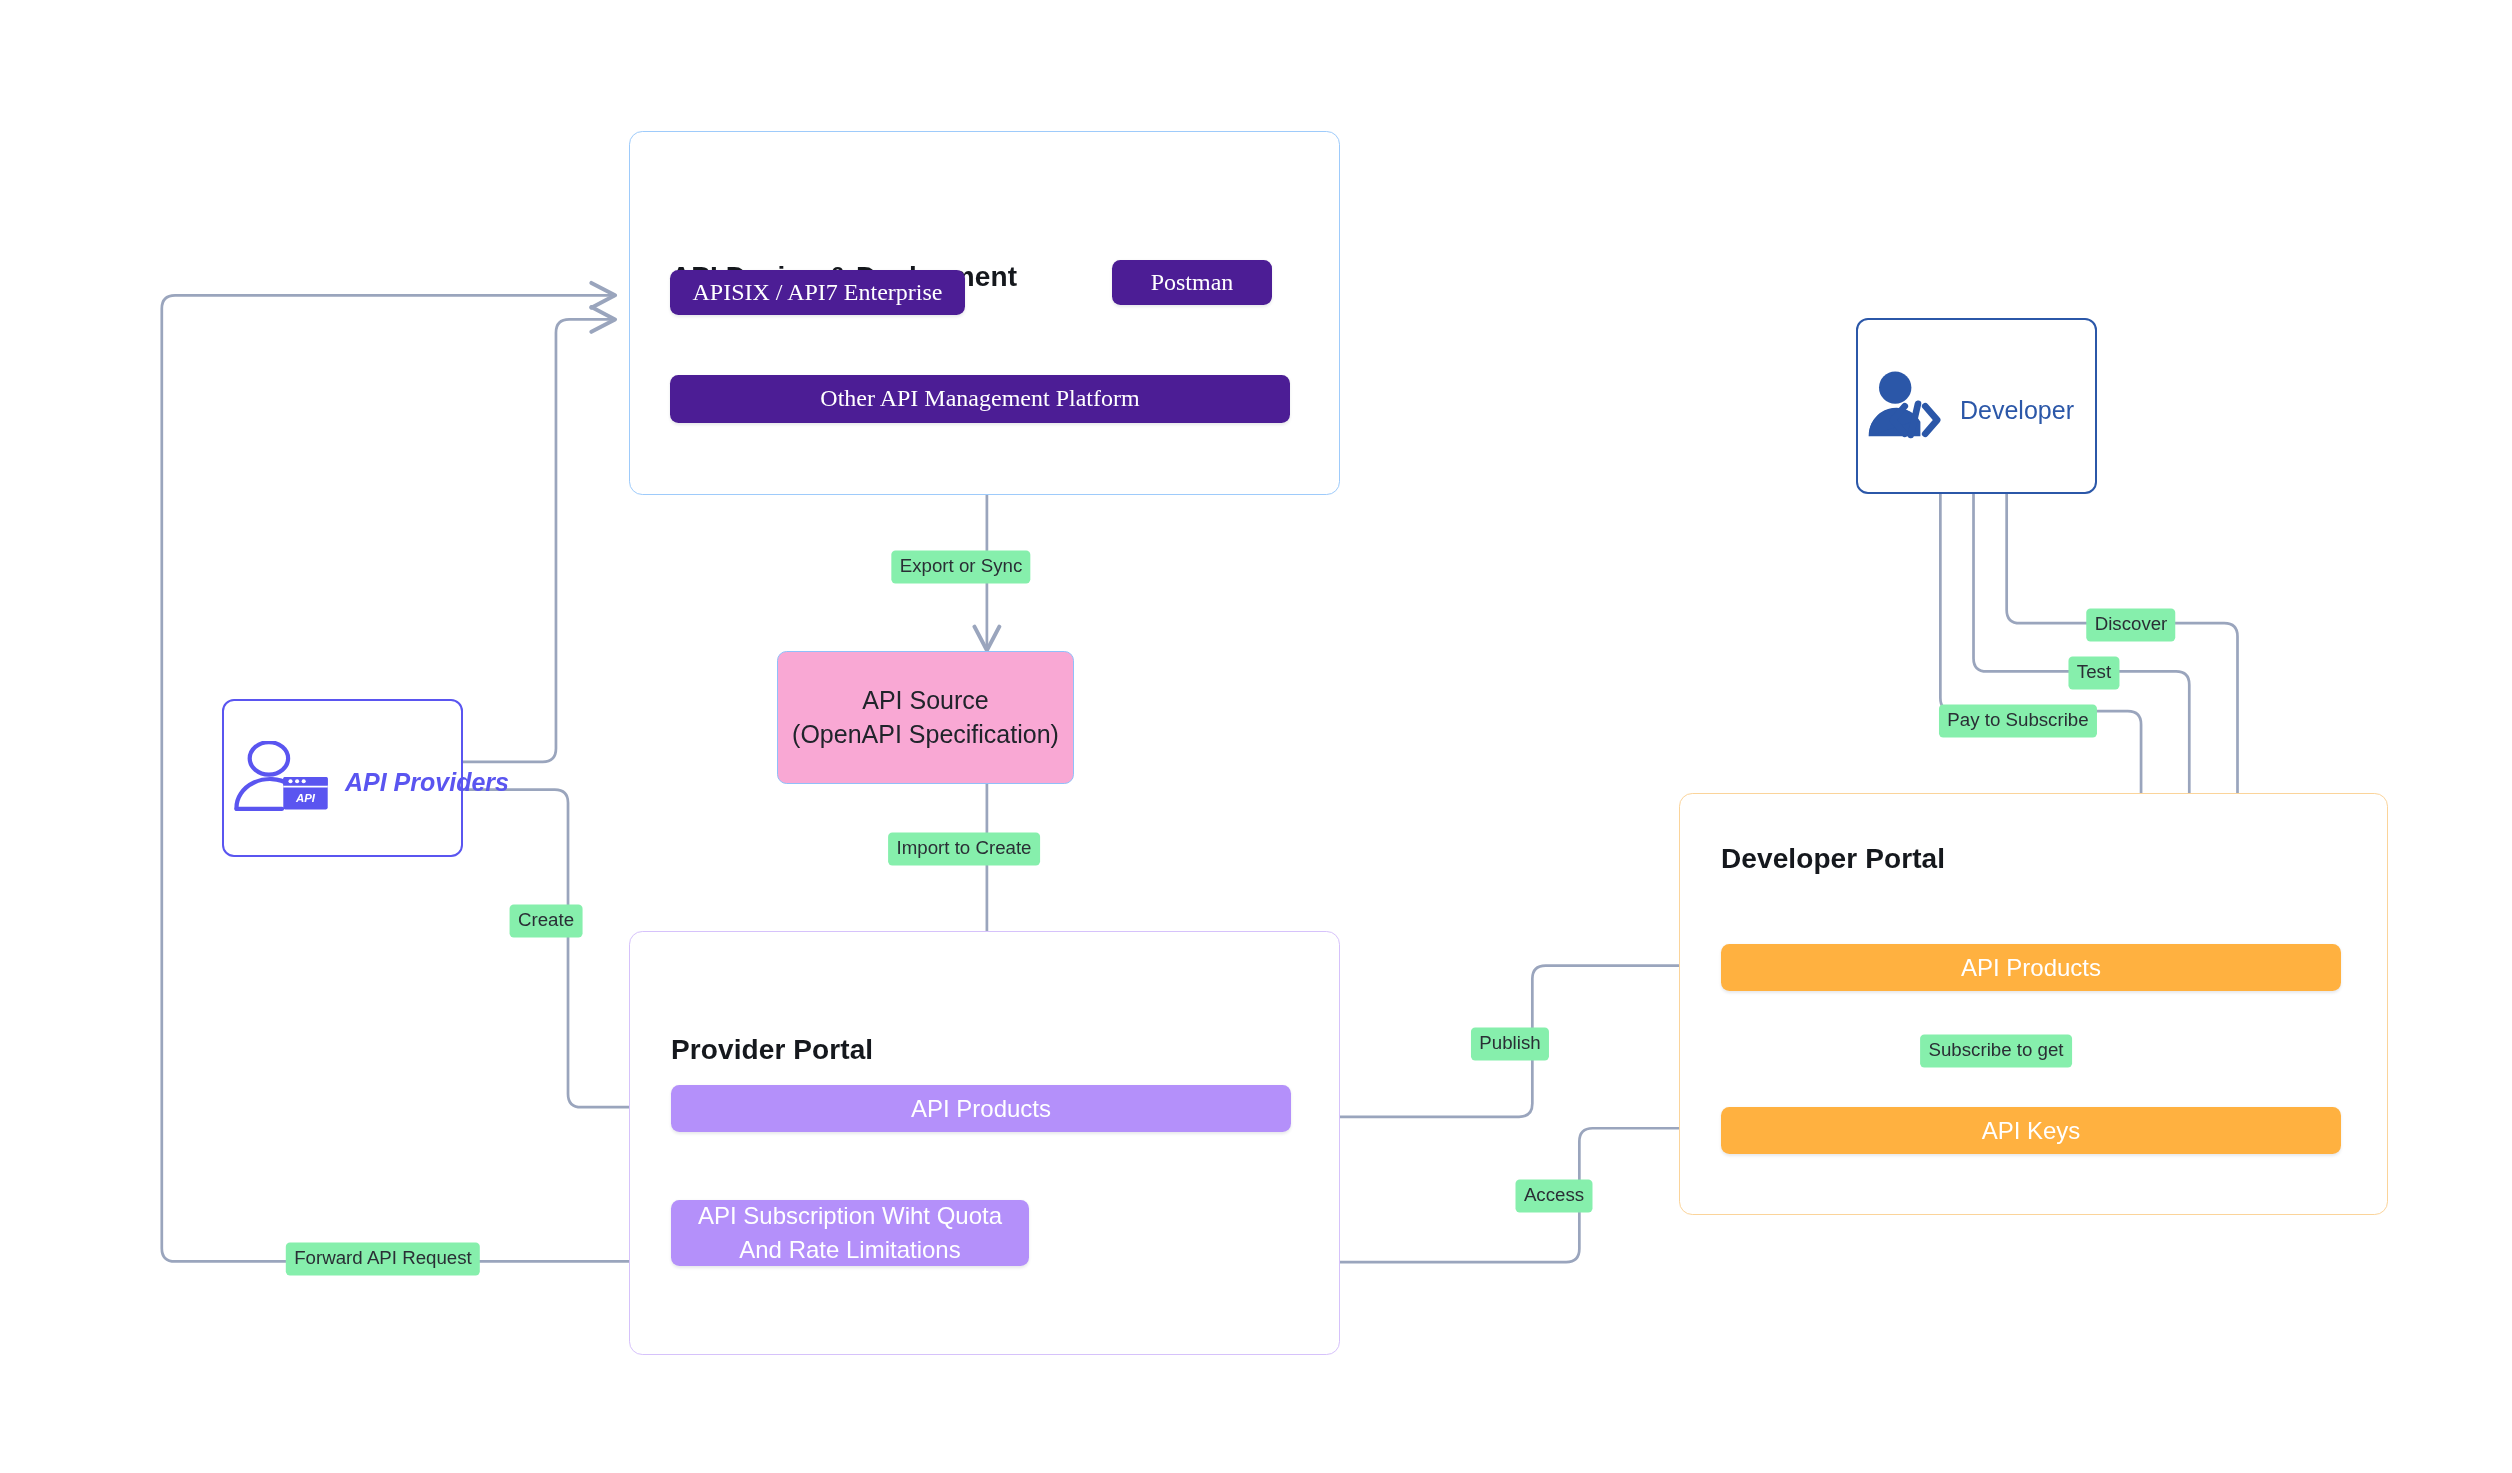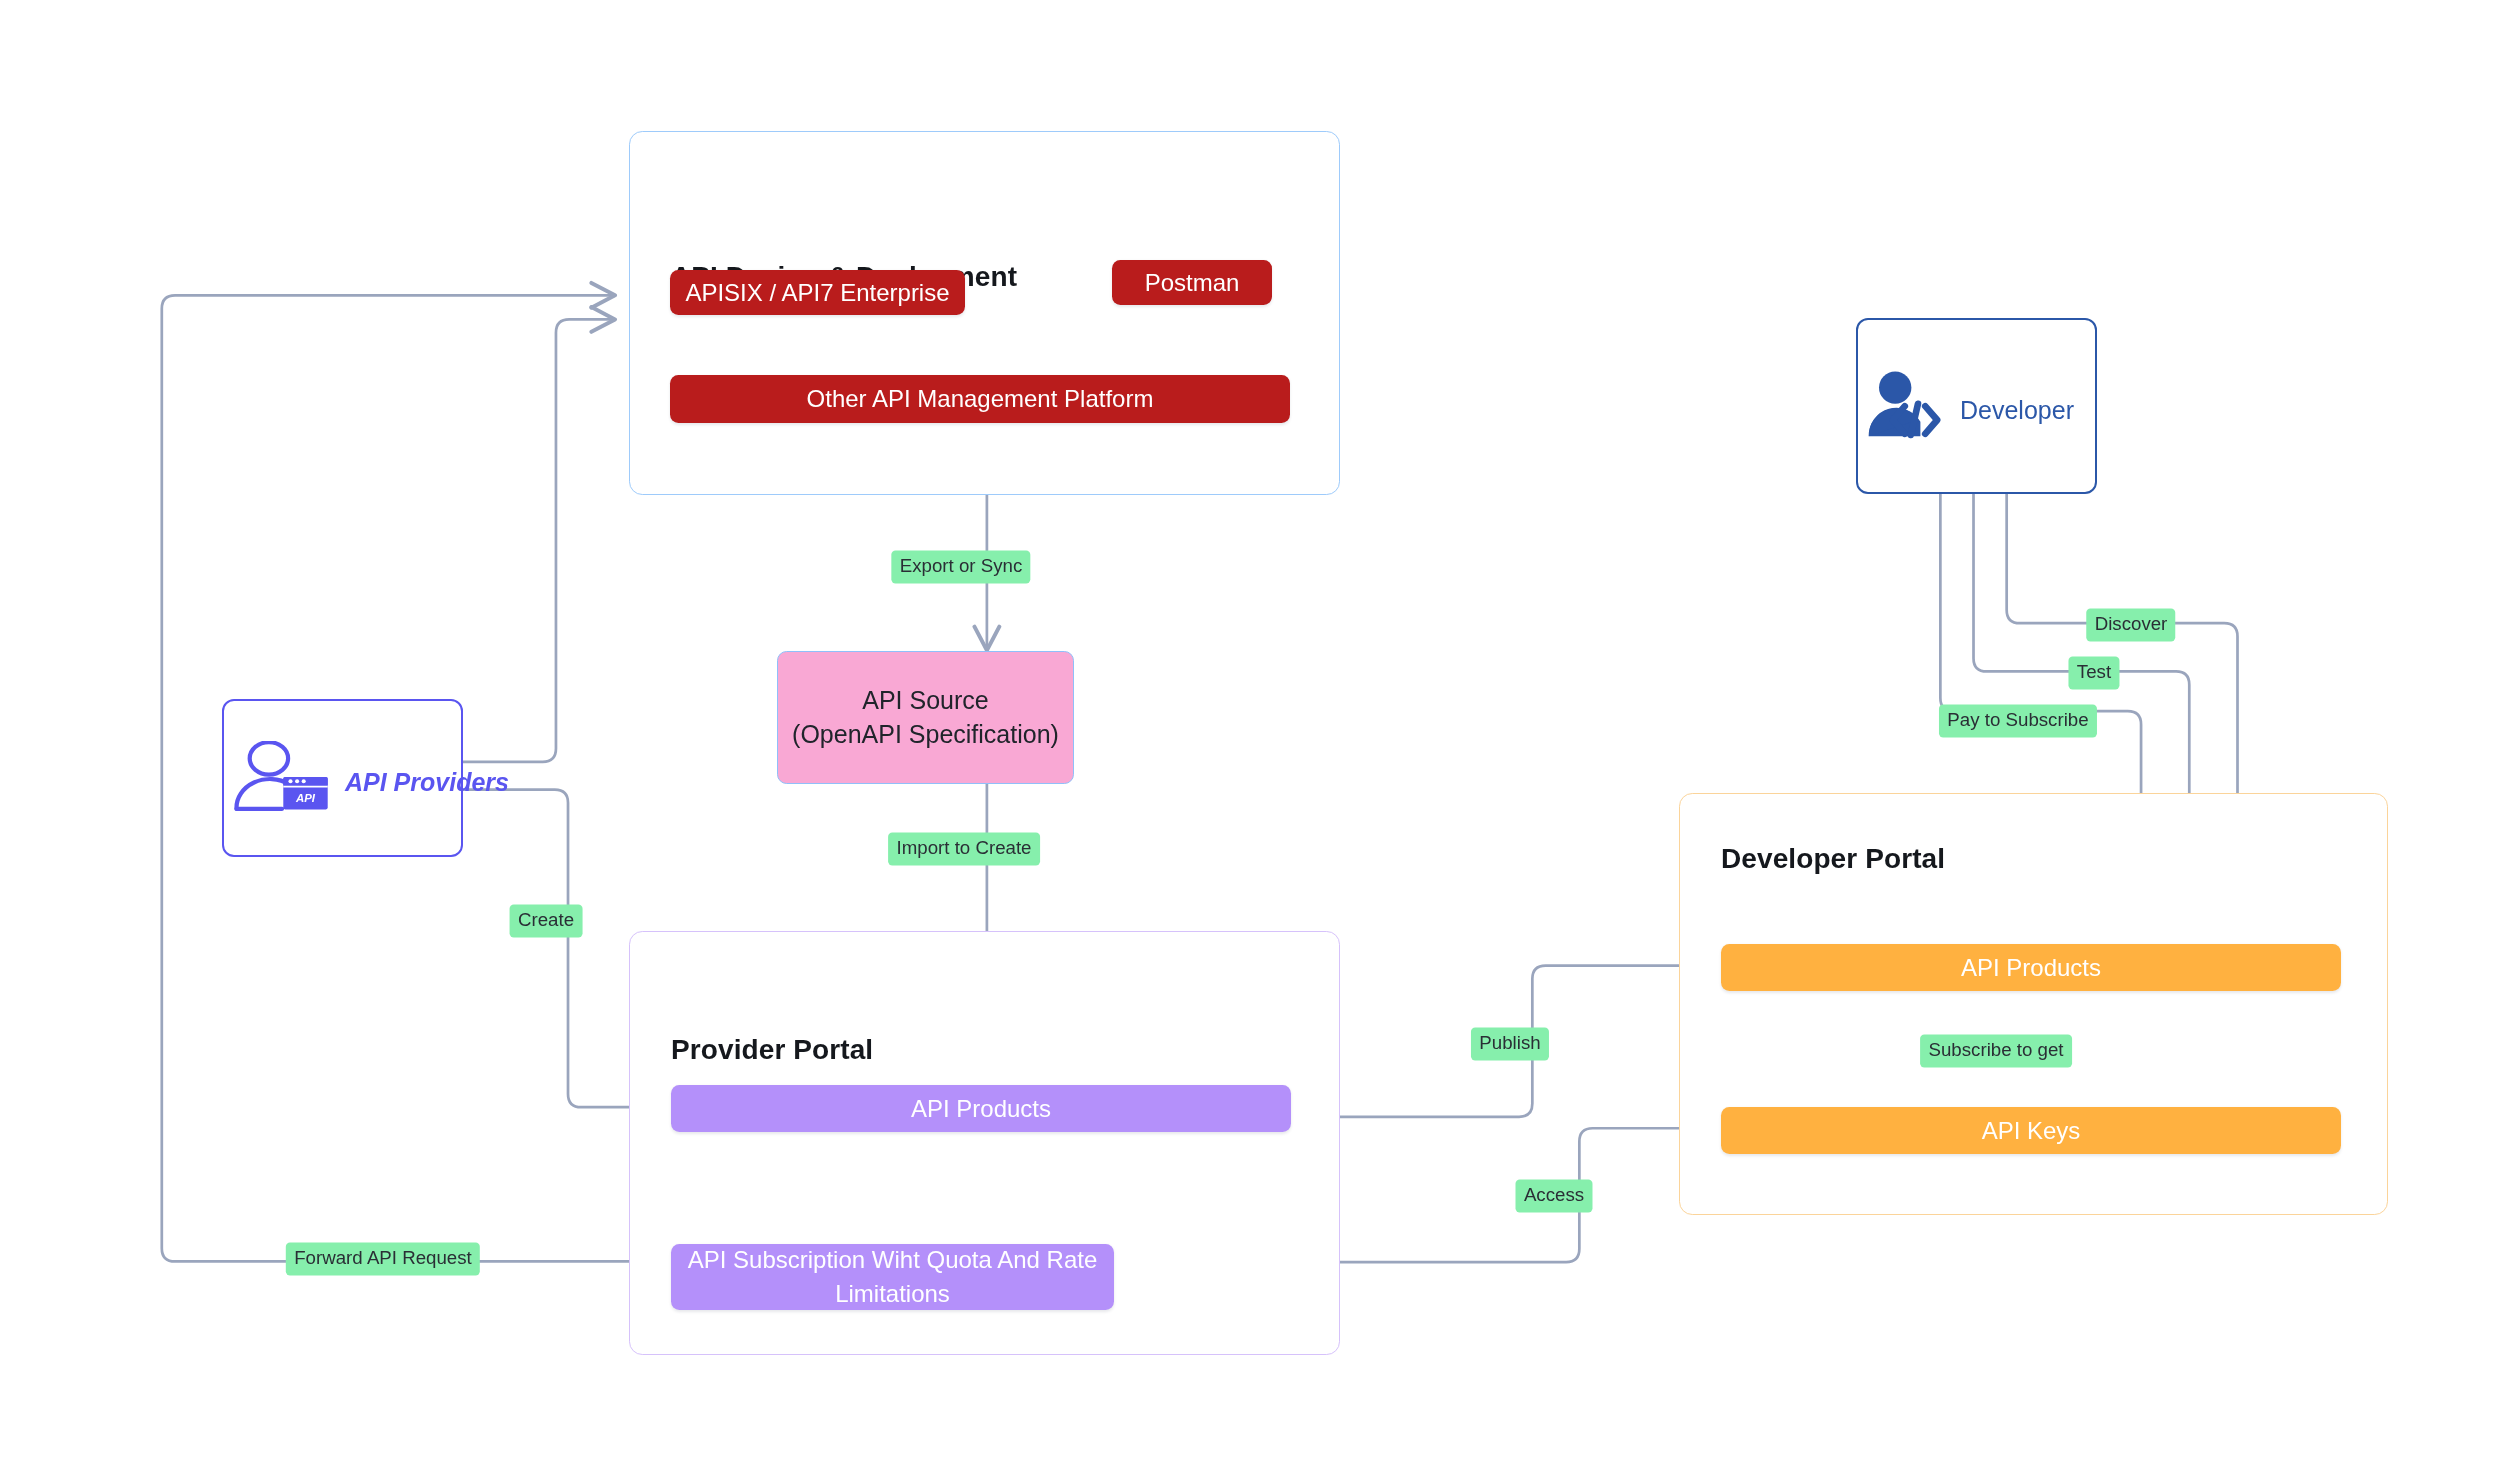--- a/index.html
+++ b/index.html
@@ -69,21 +69,21 @@
     border-radius:8.4px;
     box-sizing:border-box;
     display:flex; align-items:center; justify-content:center;
     text-align:center;
     color:#ffffff;
     font-size:24px;
     line-height:1.4;
     padding:0 11px;
     box-shadow:0 1.2px 3px rgba(20,30,60,.10);
   }
-  .pill-blue{ background:#b91c1c; }
+  .pill-blue{ background:#4c1d95;font-family:Liberation Serif, serif; }
   .pill-purple{ background:#b490fa; }
   .pill-orange{ background:#ffb140; }
 
   
   .elabel{
     position:absolute;
     background:#86efac;
     color:#2a2e35;
     font-size:18.7px;
     line-height:1;
@@ -134,21 +134,21 @@
     <div class="g-title" style="left:41px; top:145px; transform:translateY(-50%);">API Design &amp; Deployment</div>
   </div>
   <div class="pill pill-blue" style="left:670px; top:270px; width:295px; height:45px;">APISIX / API7 Enterprise</div>
   <div class="pill pill-blue" style="left:1112px; top:260px; width:160px; height:45px;">Postman</div>
   <div class="pill pill-blue" style="left:670px; top:375px; width:620px; height:48px;">Other API Management Platform</div>
 
   <div class="group group-purple" style="left:629px; top:931px; width:711px; height:424px;text-decoration:underline;">
     <div class="g-title" style="left:41px; top:118px; transform:translateY(-50%);">Provider Portal</div>
   </div>
   <div class="pill pill-purple" style="left:671px; top:1085px; width:620px; height:47px;">API Products</div>
-  <div class="pill pill-purple" style="left:671px; top:1244px; width:443px; height:66px;">API Subscription Wiht Quota And Rate Limitations</div>
+  <div class="pill pill-purple" style="left:671px; top:1200px; width:358px; height:66px;">API Subscription Wiht Quota And Rate Limitations</div>
 
   <div class="group group-orange" style="left:1679px; top:793px; width:709px; height:422px;padding-left:40px;">
     <div class="g-title" style="left:41px; top:65px; transform:translateY(-50%);">Developer Portal</div>
   </div>
   <div class="pill pill-orange" style="left:1721px; top:944px; width:620px; height:47px;">API Products</div>
   <div class="pill pill-orange" style="left:1721px; top:1107px; width:620px; height:47px;">API Keys</div>
 
   <div class="node-plain" style="left:777px; top:651px; width:297px; height:133px;">
     <div>
       <div>API Source</div>

